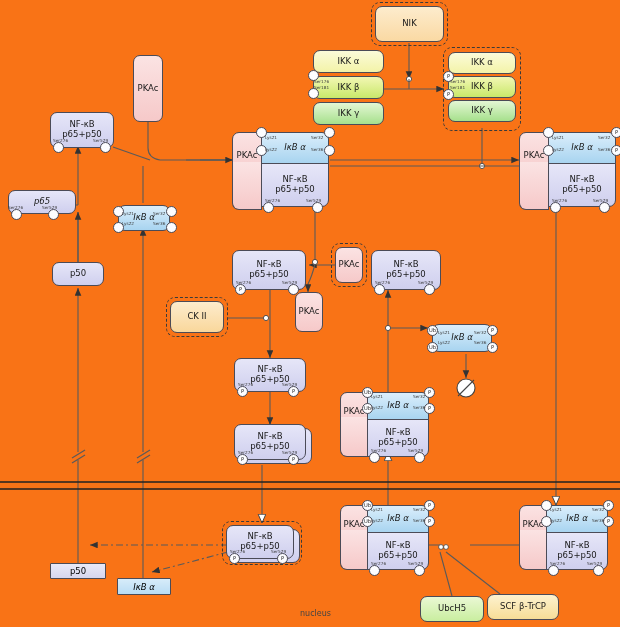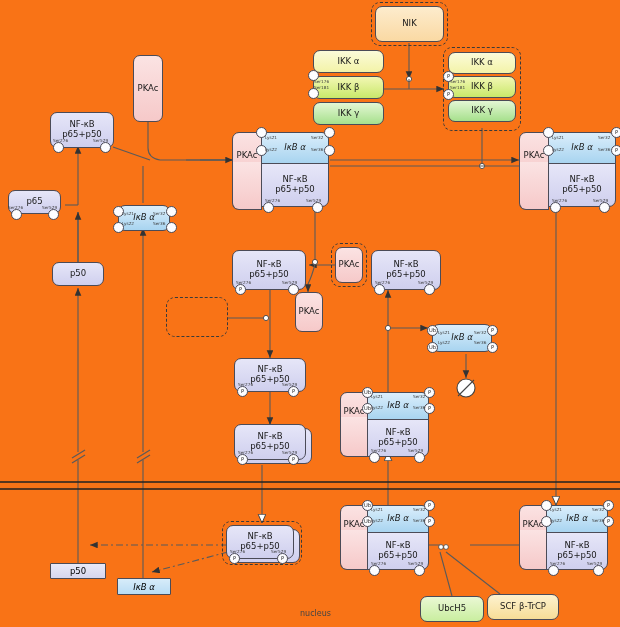--- a/index.html
+++ b/index.html
@@ -186,21 +186,21 @@
 
   <div class="node nfkb" style="left:50px;top:112px;width:64px;height:36px;flex-direction:column;justify-content:center;">
     <span class="t">NF-κB</span>
     <span class="t">p65+p50</span>
   </div>
   <div class="port" style="left:53px;top:142px;"></div>
   <div class="port" style="left:100px;top:142px;"></div>
   <div class="slab" style="left:53px;top:138px;">Ser276</div>
   <div class="slab" style="left:93px;top:138px;">Ser529</div>
 
-  <div class="node nfkb" style="left:8px;top:190px;width:53px;height:24px;">
+  <div class="node nfkb" style="left:8px;top:190px;width:68px;height:24px;font-style:italic;">
     <span class="t">p65</span>
   </div>
   <div class="port" style="left:11px;top:209px;"></div>
   <div class="port" style="left:48px;top:209px;"></div>
   <div class="slab" style="left:8px;top:205px;">Ser276</div>
   <div class="slab" style="left:42px;top:205px;">Ser529</div>
 
   <div class="node nfkb" style="left:52px;top:262px;width:52px;height:24px;">
     <span class="t">p50</span>
   </div>
@@ -295,20 +295,23 @@
   <div class="node nfkb" style="left:371px;top:250px;width:70px;height:40px;flex-direction:column;">
     <span class="t">NF-κB</span>
     <span class="t">p65+p50</span>
   </div>
   <div class="port" style="left:374px;top:284px;"></div>
   <div class="port" style="left:424px;top:284px;"></div>
   <div class="slab" style="left:375px;top:280px;">Ser276</div>
   <div class="slab" style="left:418px;top:280px;">Ser529</div>
 
   <div class="dashbox" style="left:166px;top:297px;width:62px;height:40px;"></div>
+  <div class="node ckii" style="left:170px;top:301px;width:54px;height:32px;">
+    <span class="t">CK II</span>
+  </div>
 
   <div class="node nfkb" style="left:234px;top:358px;width:72px;height:34px;flex-direction:column;">
     <span class="t">NF-κB</span>
     <span class="t">p65+p50</span>
   </div>
   <div class="port" style="left:237px;top:386px;">
     <span>P</span>
     </div>
   <div class="port" style="left:288px;top:386px;">
     <span>P</span>

